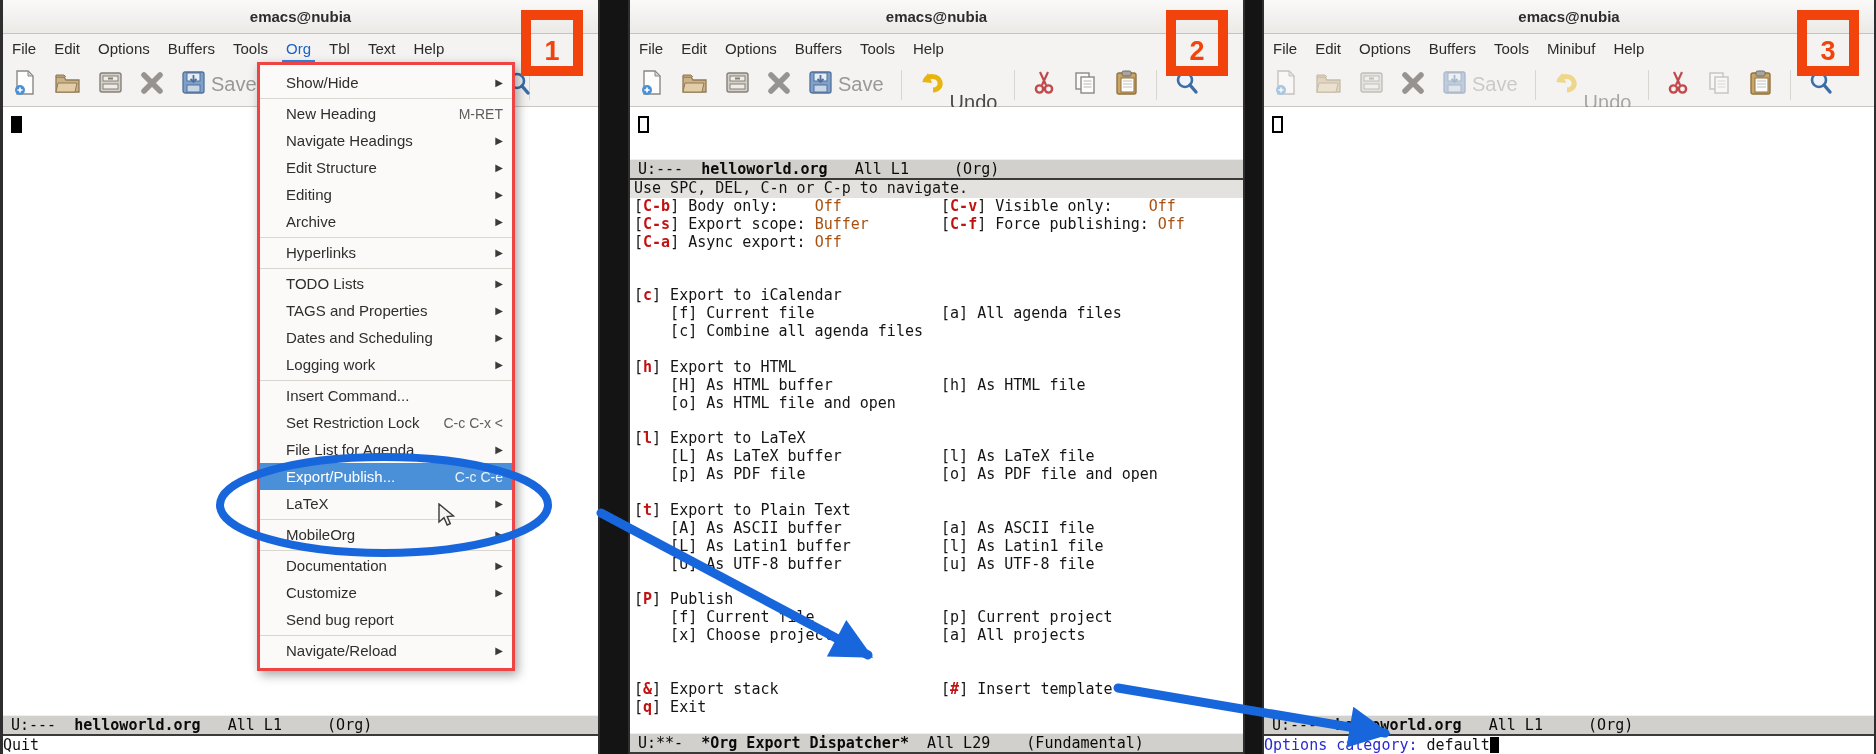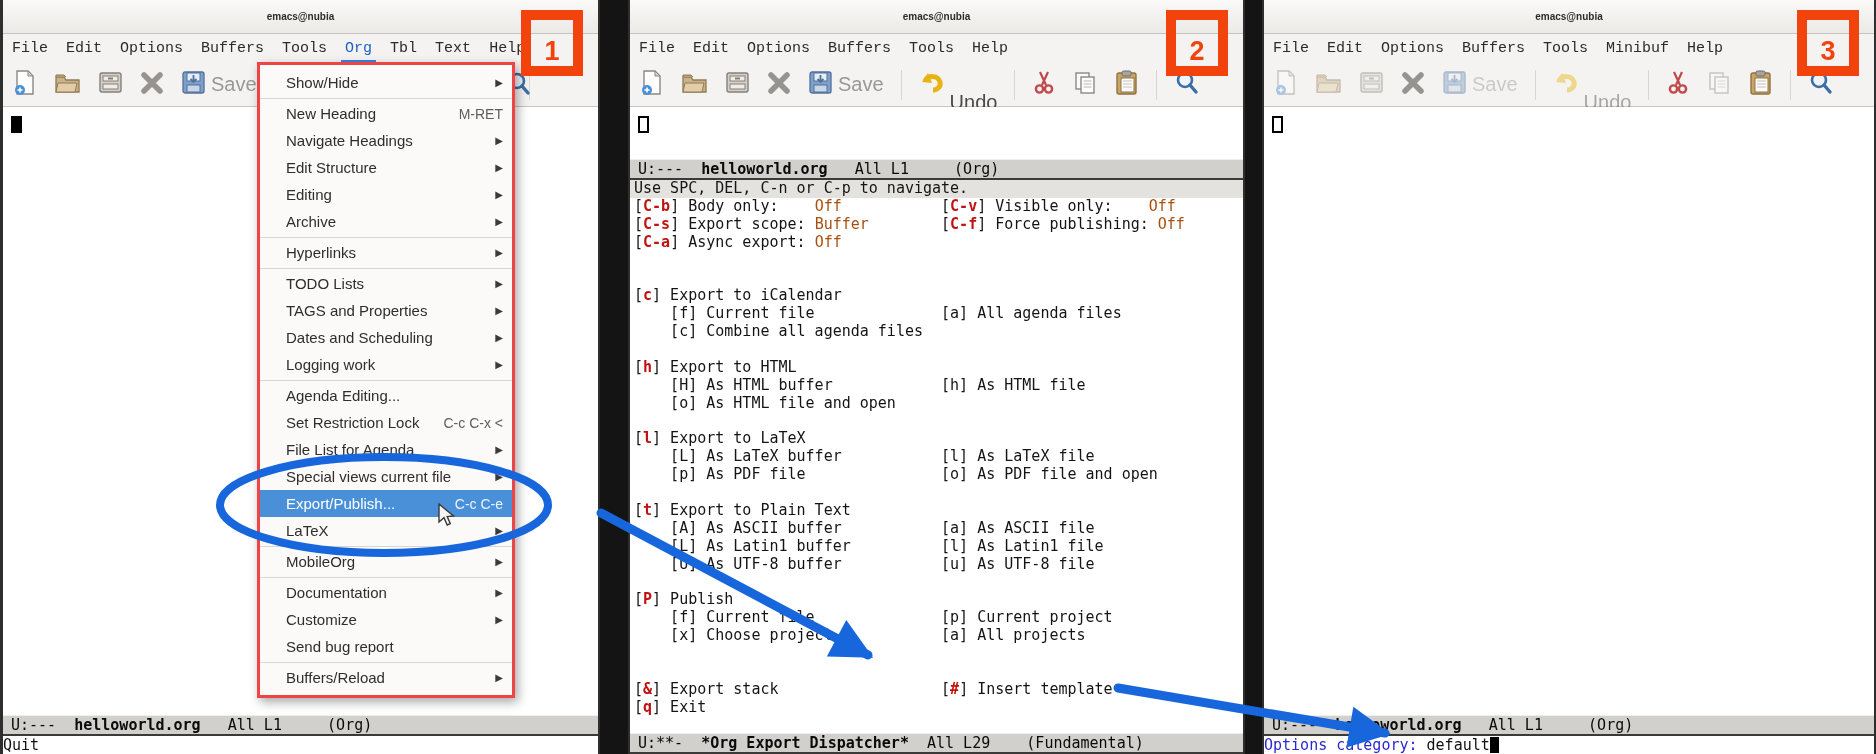--- a/index.html
+++ b/index.html
@@ -6,23 +6,23 @@
   .screen{position:relative;width:1876px;height:754px;background:#141414;overflow:hidden;
           font-family:"Liberation Sans",sans-serif;}
   .frame{position:absolute;top:0;height:754px;background:#fff;display:flex;flex-direction:column;
          box-sizing:border-box;border-left:2px solid #2e2e2e;border-right:2px solid #2e2e2e;}
   #frame1{left:0;width:600px;border-left-width:3px;}
   #frame2{left:628px;width:617px;}
   #frame3{left:1262px;width:614px;}
 
   .titlebar{flex:none;height:33px;background:linear-gradient(#faf9f8,#eceae7);
             border-bottom:1px solid #c6c2bd;display:flex;align-items:center;justify-content:center;
-            font-size:10px;font-weight:bold;color:#2c2c2c;}
+            font-size:15px;font-weight:bold;color:#2c2c2c;}
   .menubar{flex:none;height:29px;background:#f4f3f1;display:flex;align-items:stretch;
-           font-size:15px;color:#2b2b2b;font-family:Liberation Mono, monospace;}
+           font-size:15px;color:#2b2b2b;}
   .menubar .mi{padding:0 9px;display:flex;align-items:center;position:relative;cursor:default;}
   .menubar .mi.active{color:var(--menu-active);}
   .menubar .mi.active::after{content:"";position:absolute;left:5px;right:5px;bottom:0;height:3px;
            background:var(--menu-active-bar);}
   .toolbar{flex:none;height:43px;background:#f4f3f1;border-bottom:1px solid #c9c5c0;
            display:flex;align-items:center;padding:0 10px;gap:17px;position:relative;}
   .tbtn{display:flex;align-items:center;gap:5px;}
   .tsep{width:1px;height:30px;background:#d9d6d2;}
   .tlabel{font-size:20px;color:#9b9895;}
   .tlabel.dark{color:#4a4a48;margin-top:36px;}
@@ -417,32 +417,28 @@
       <div class="pitem">
         <span class="plabel">Dates and Scheduling</span>
         <span class="parrow">▶</span>
       </div>
       <div class="pitem">
         <span class="plabel">Logging work</span>
         <span class="parrow">▶</span>
       </div>
       <div class="psep"></div>
       <div class="pitem">
-        <span class="plabel">Agenda Editing...</span>
+        <span class="plabel">Insert Command...</span>
       </div>
       <div class="pitem">
         <span class="plabel">Set Restriction Lock</span>
         <span class="pshort">C-c C-x &lt;</span>
       </div>
       <div class="pitem">
         <span class="plabel">File List for Agenda</span>
-        <span class="parrow">▶</span>
-      </div>
-      <div class="pitem">
-        <span class="plabel">Special views current file</span>
         <span class="parrow">▶</span>
       </div>
       <div class="pitem hl">
         <span class="plabel">Export/Publish...</span>
         <span class="pshort">C-c C-e</span>
       </div>
       <div class="pitem">
         <span class="plabel">LaTeX</span>
         <span class="parrow">▶</span>
       </div>
@@ -458,21 +454,21 @@
       </div>
       <div class="pitem">
         <span class="plabel">Customize</span>
         <span class="parrow">▶</span>
       </div>
       <div class="pitem">
         <span class="plabel">Send bug report</span>
       </div>
       <div class="psep"></div>
       <div class="pitem">
-        <span class="plabel">Buffers/Reload</span>
+        <span class="plabel">Navigate/Reload</span>
         <span class="parrow">▶</span>
       </div>
     </div>
 
   <svg id="pointer" width="20" height="24" viewBox="0 0 20 24">
     <path d="M2 1 L2 19 L7 14.6 L10.2 22 L13.3 20.6 L10.2 13.5 L16.5 13 Z" fill="#f4f4f4" stroke="#3a3a3a" stroke-width="1.4"></path>
   </svg>
 
   <svg id="annotations" width="1876" height="754" viewBox="0 0 1876 754">
     <defs>

